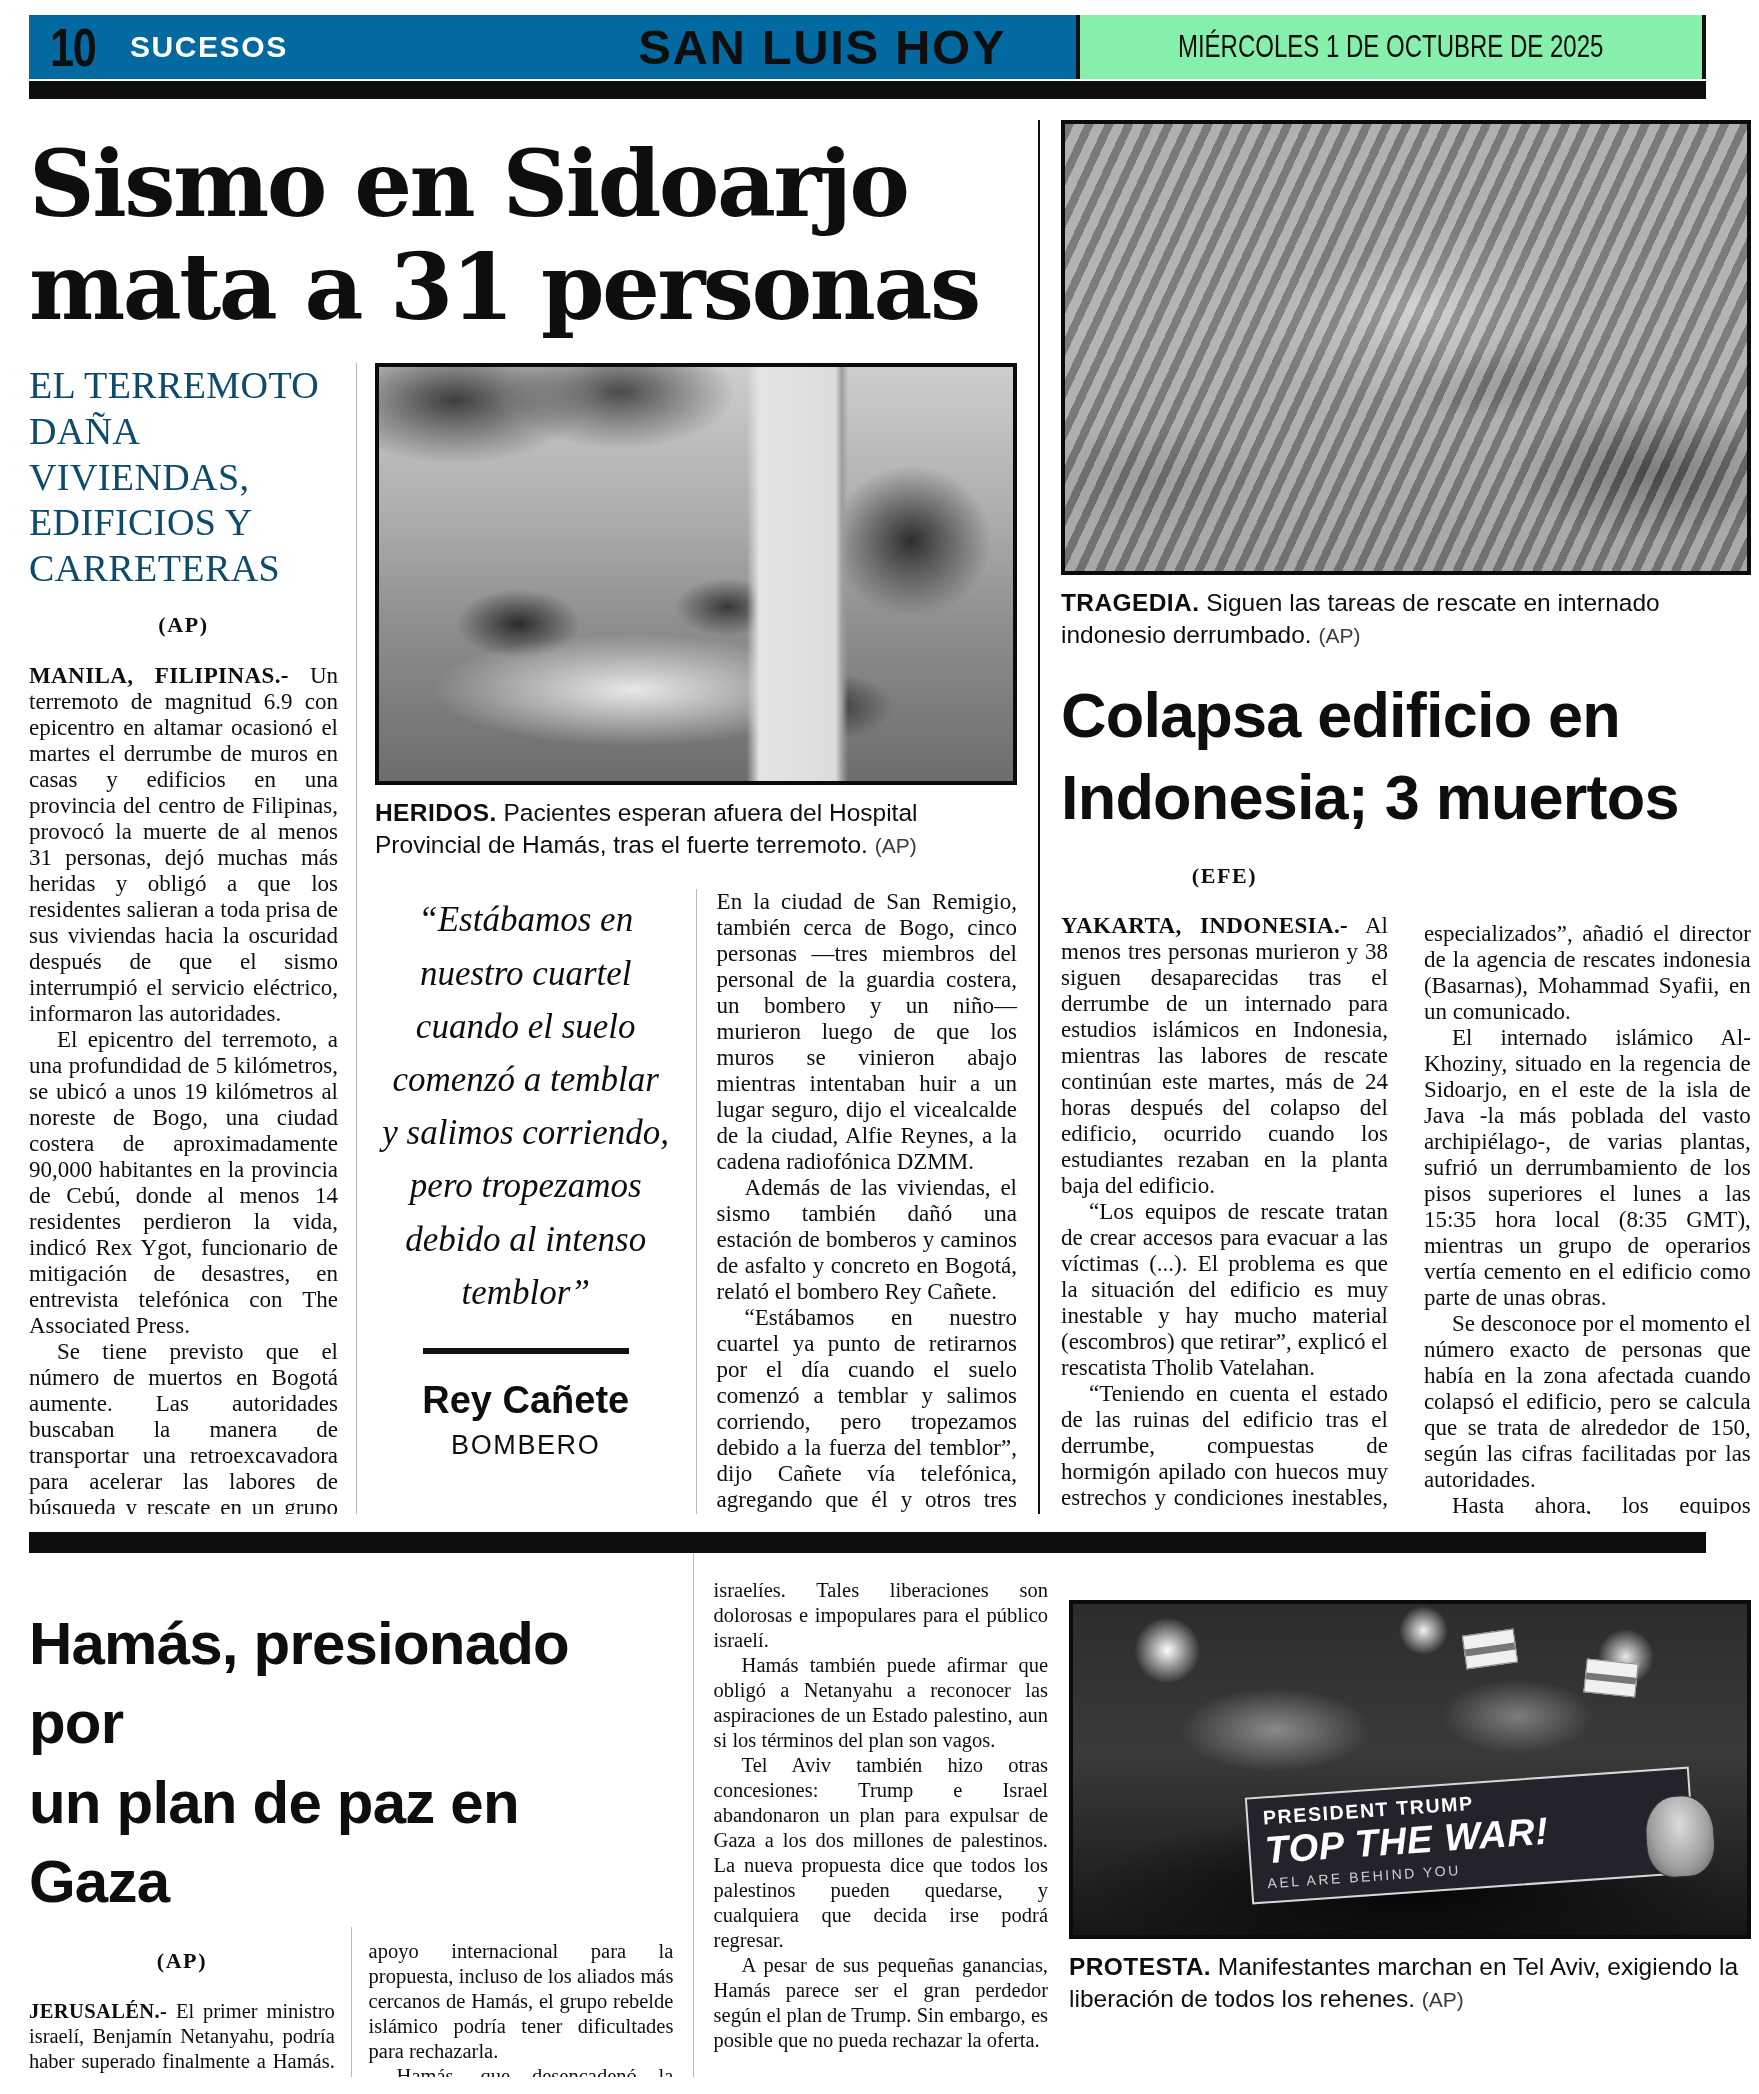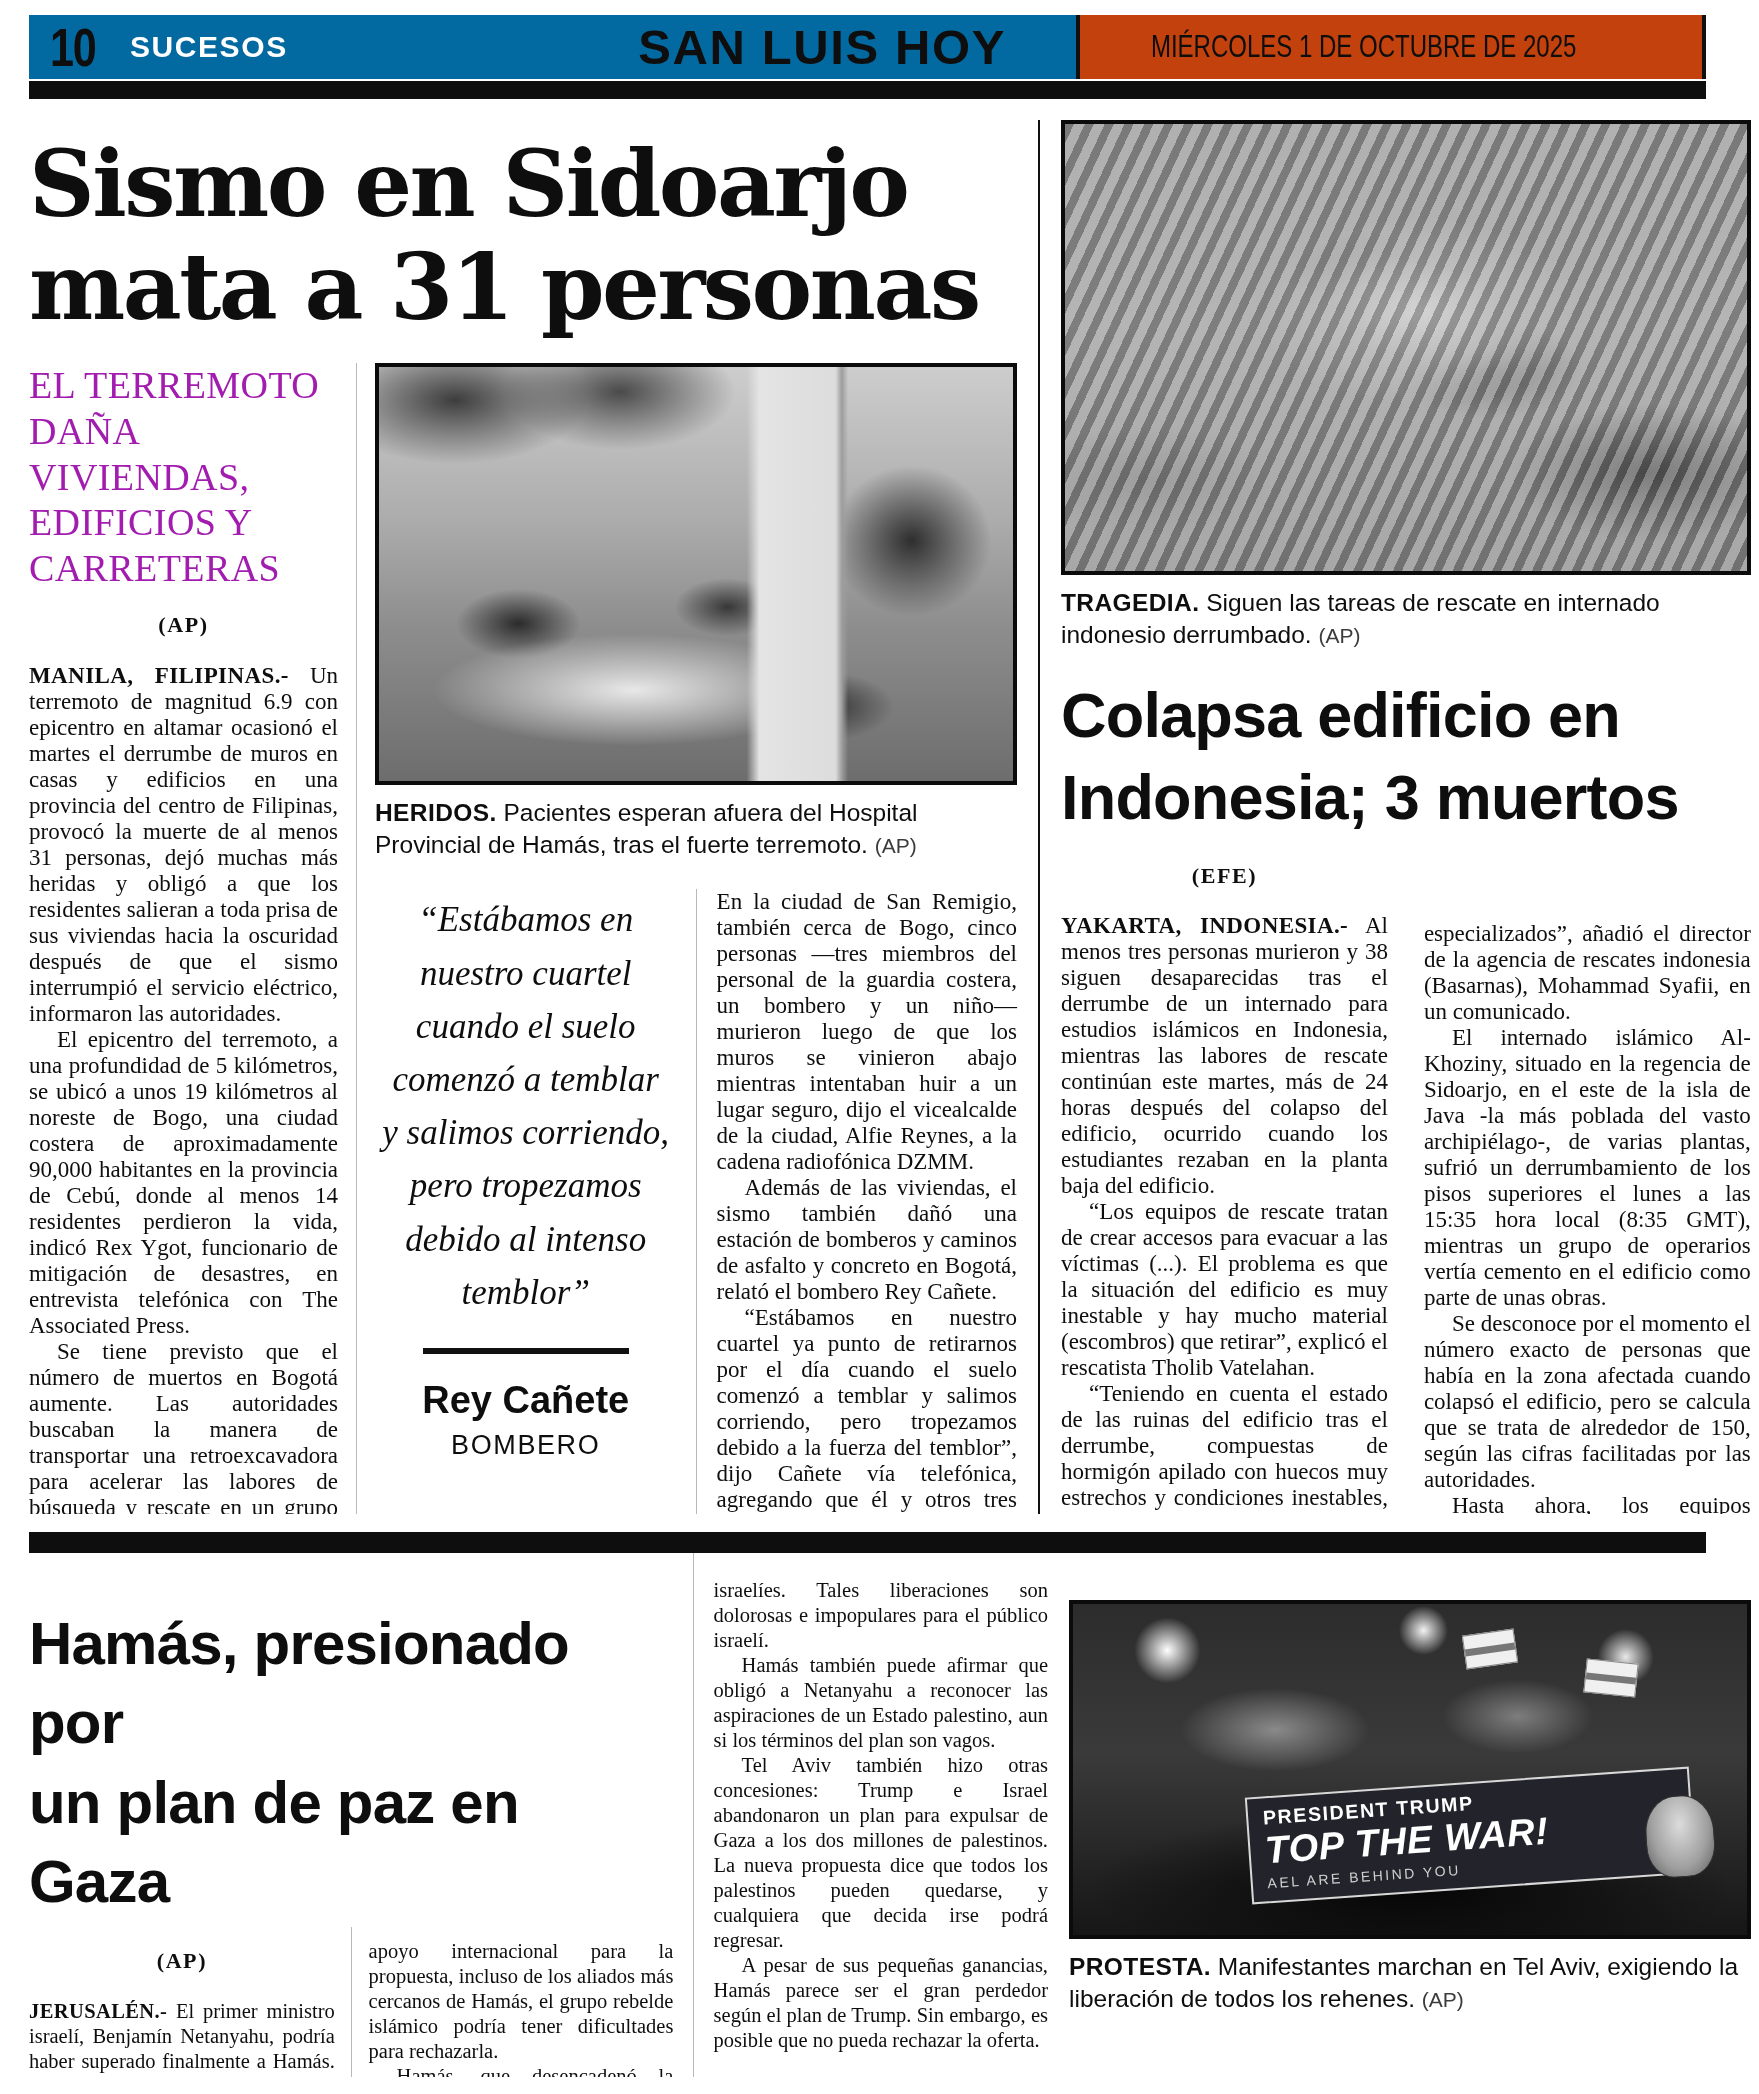--- a/index.html
+++ b/index.html
@@ -8,22 +8,22 @@
 
   
   .masthead-row { display:flex; margin:14.7px 53px 0 29px; height:64px; }
   .band { flex:1; background:#0369a1; display:flex; align-items:center; padding:0 21px; }
   .pageno { font-family:"Liberation Sans",sans-serif; font-weight:700; font-size:54px;
             transform:scaleX(.8); transform-origin:left center; letter-spacing:-1.6px; }
   .section-label { color:#fff; font-family:"Liberation Sans",sans-serif; font-weight:700;
                    font-size:30px; letter-spacing:1.6px; margin-left:23px; }
   .masthead-title { margin-left:auto; margin-right:49px; font-family:"Liberation Sans",sans-serif;
                     font-weight:700; font-size:49px; letter-spacing:1.6px; }
-  .date-box { width:630px; background:#c2410c; border-left:4.9px solid #101010; border-right:4.9px solid #101010;
-              display:flex; align-items:center; }
+  .date-box { width:630px; background:#86efac; border-left:4.9px solid #101010; border-right:4.9px solid #101010;
+              display:flex; align-items:center; justify-content:center; }
   .date-box span { font-family:"Liberation Sans",sans-serif; font-size:32px; letter-spacing:0;
                    transform:scaleX(.75); white-space:nowrap; }
   .topbar { height:18px; background:#0e0e0e; margin:2.5px 53px 0 29px; }
 
   
   .body p { font-size:23px; line-height:26px; text-align:justify; }
   .body p + p { text-indent:28px; }
   .lead-in { font-weight:700; letter-spacing:0.4px; }
   .agency { text-align:center; font-weight:700; font-size:22px; letter-spacing:1.6px; margin:21px 0 24.5px; }
   .caption { font-family:"Liberation Sans",sans-serif; font-size:24.5px; line-height:1.3; margin-top:11.5px; }
@@ -36,21 +36,21 @@
   .main { display:flex; margin:21px 8.2px 0 29px; height:1394px; overflow:hidden; }
   .left-sec { width:1011px; border-right:2.5px solid #101010; padding-right:21px; overflow:hidden; }
   .right-sec { flex:1; padding-left:21px; overflow:hidden; }
 
   .kicker { font-family:"Liberation Sans",sans-serif; font-size:34px; letter-spacing:0.4px; }
   .kicker .k-bold { font-weight:800; }
   .headline-serif { font-family:"DejaVu Serif",serif; font-weight:700; font-size:91px;
                     line-height:1.13; letter-spacing:-2.5px; margin-top:13px; }
   .fil-row { display:flex; margin-top:24.5px; }
   .fil-col1 { width:327px; padding-right:18px; }
-  .deck { font-size:38px; line-height:1.2; letter-spacing:0.4px; color:#a21caf; font-weight:400; }
+  .deck { font-size:38px; line-height:1.2; letter-spacing:0.4px; color:#0c4a6e; font-weight:400; }
   .fil-rest { flex:1; padding-left:18px; }
   .photo-heridos { height:422px;
     background:
       radial-gradient(ellipse 30% 22% at 12% 8%, #3d3d3d 0%, rgba(61,61,61,0) 70%),
       radial-gradient(ellipse 26% 20% at 38% 6%, #4a4a4a 0%, rgba(74,74,74,0) 70%),
       linear-gradient(90deg, rgba(0,0,0,0) 58%, #e4e4e4 60%, #dcdcdc 72%, #9d9d9d 73%, rgba(0,0,0,0) 74%),
       radial-gradient(ellipse 18% 26% at 84% 42%, #2e2e2e 0%, rgba(46,46,46,0) 70%),
       radial-gradient(ellipse 42% 18% at 40% 78%, #e8e8e8 0%, rgba(232,232,232,0) 75%),
       radial-gradient(ellipse 14% 12% at 22% 62%, #2b2b2b 0%, rgba(43,43,43,0) 70%),
       radial-gradient(ellipse 12% 10% at 55% 58%, #383838 0%, rgba(56,56,56,0) 70%),

